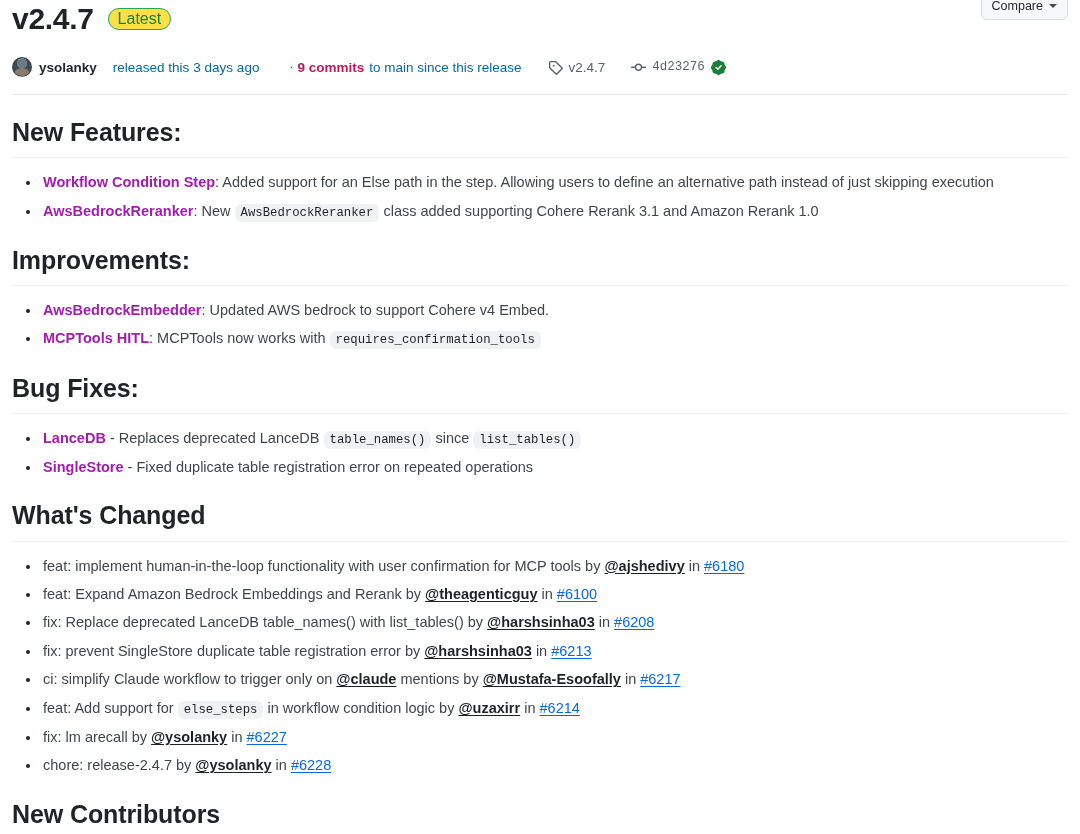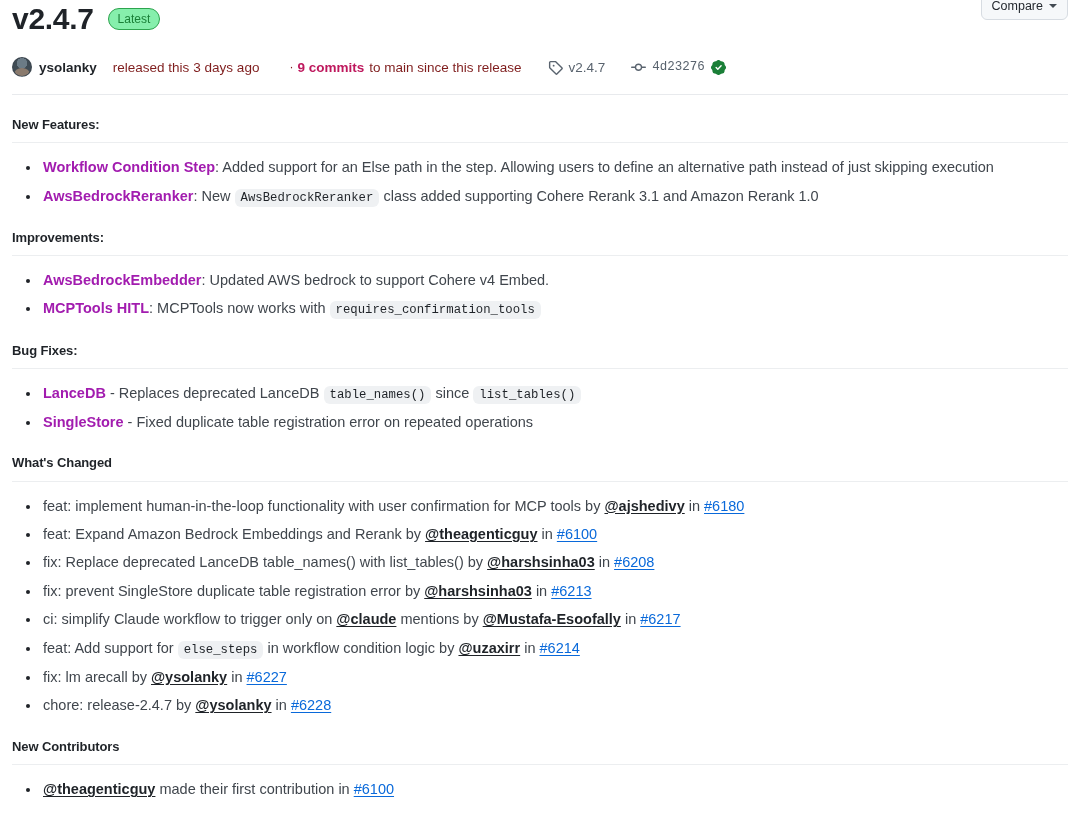--- a/index.html
+++ b/index.html
@@ -17,22 +17,22 @@
   .rel-head { position: relative; padding-top: 2px; }
   .title-row { display: flex; align-items: center; gap: 14px; height: 34px; }
   .rel-title {
     font-size: 30px; font-weight: 700; letter-spacing: -0.3px;
     line-height: 34px; color: #1f2328;
   }
   .latest-badge {
     display: inline-flex; align-items: center; justify-content: center;
     height: 22px; padding: 0 9px;
     border: 1px solid #2da44e; border-radius: 999px;
-    color: #1a7f37; font-size: 12px; line-height: 1;
-    background: #86efac;
+    color: #1a7f37; font-size: 16px; line-height: 1;
+    background: #fde047;
   }
   .compare-btn {
     position: absolute; right: 0; top: -8px;
     display: inline-flex; align-items: center; gap: 6px;
     height: 28px; padding: 0 10px;
     background: #f6f8fa; border: 1px solid #d7dce2; border-radius: 6px;
     font-size: 12.5px; color: #24292f;
   }
   .caret { width: 0; height: 0; border-left: 4px solid transparent;
            border-right: 4px solid transparent; border-top: 4px solid #424a53; }
@@ -49,33 +49,33 @@
     background: radial-gradient(circle at 50% 30%, #6b7b86 0 34%, #3f4b54 35% 100%);
     border: 1px solid rgba(31,35,40,0.12);
     position: relative; overflow: hidden;
   }
   .avatar::after {
     content: ""; position: absolute; left: 50%; top: 58%;
     width: 16px; height: 12px; transform: translateX(-50%);
     border-radius: 50% 50% 0 0; background: #8a7a6d;
   }
   .meta-user { font-weight: 700; color: #1f2328; margin-right: 16px; }
-  .meta-dim { color: #7f1d1d; }
+  .meta-dim { color: #0369a1; }
   .meta-gap { width: 26px; }
   .lnk-bold { color: #be185d; font-weight: 700; }
   .meta-item { display: inline-flex; align-items: center; gap: 6px; margin-left: 26px; color: #59636e; }
   .meta-item svg { display: block; }
   .mono-sm { font-family: "Liberation Mono", monospace; font-size: 12.5px; }
 
   .hr { height: 1px; background: #e8eaed; border: 0; margin: 0; }
   .hr-top { margin-top: 12px; }
 
   
   h2.sec {
-    font-size: 13px; font-weight: 700; color: #1f2328;
+    font-size: 25px; font-weight: 700; color: #1f2328;
     margin: 22px 0 0 0; line-height: 1.25; letter-spacing: -0.1px;
   }
   .sec-rule { height: 1px; background: #eceef0; margin-top: 9px; }
 
   ul.bullets { margin: 13px 0 0 0; padding-left: 29px; list-style: disc; }
   ul.bullets li {
     font-size: 14.5px; line-height: 1.55; color: #40464d;
     margin-bottom: 6px; padding-left: 2px;
   }
   ul.bullets li::marker { color: #1f2328; font-size: 13px; }

